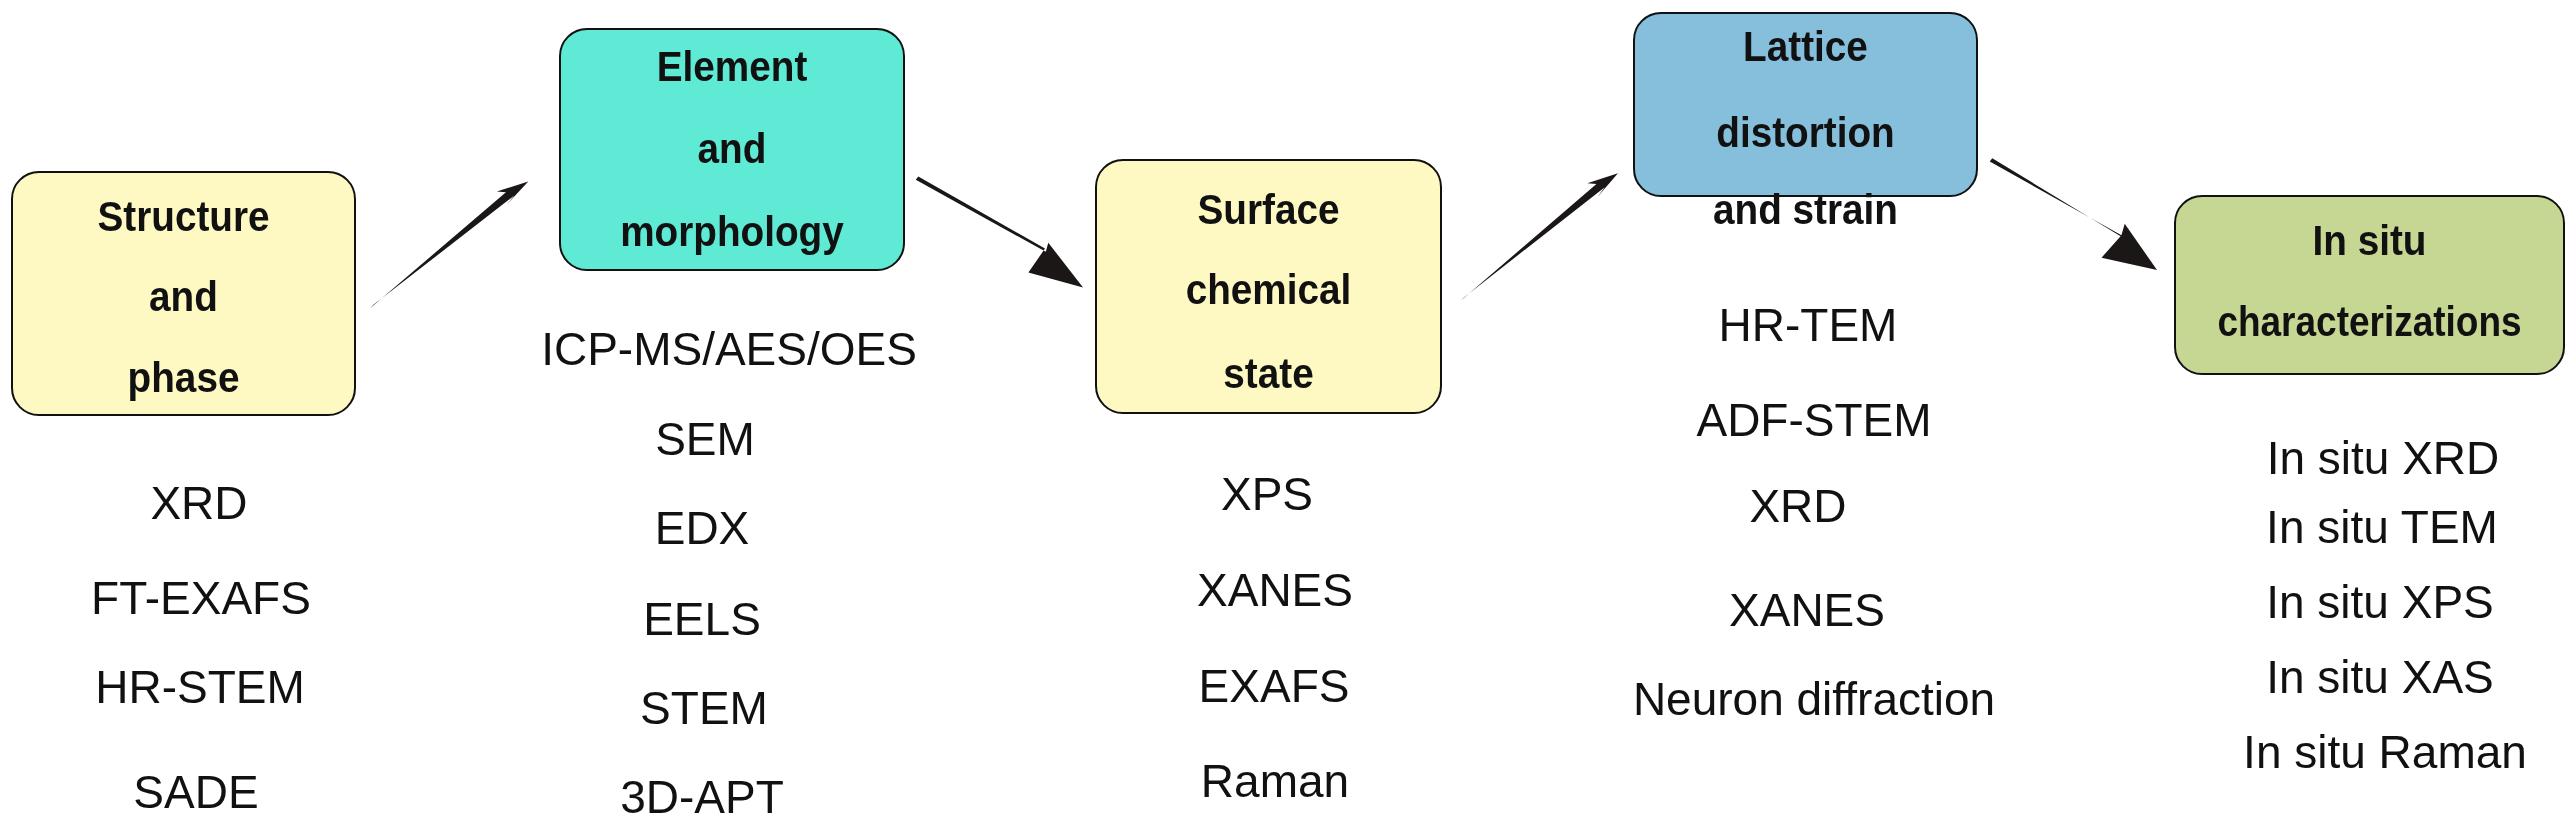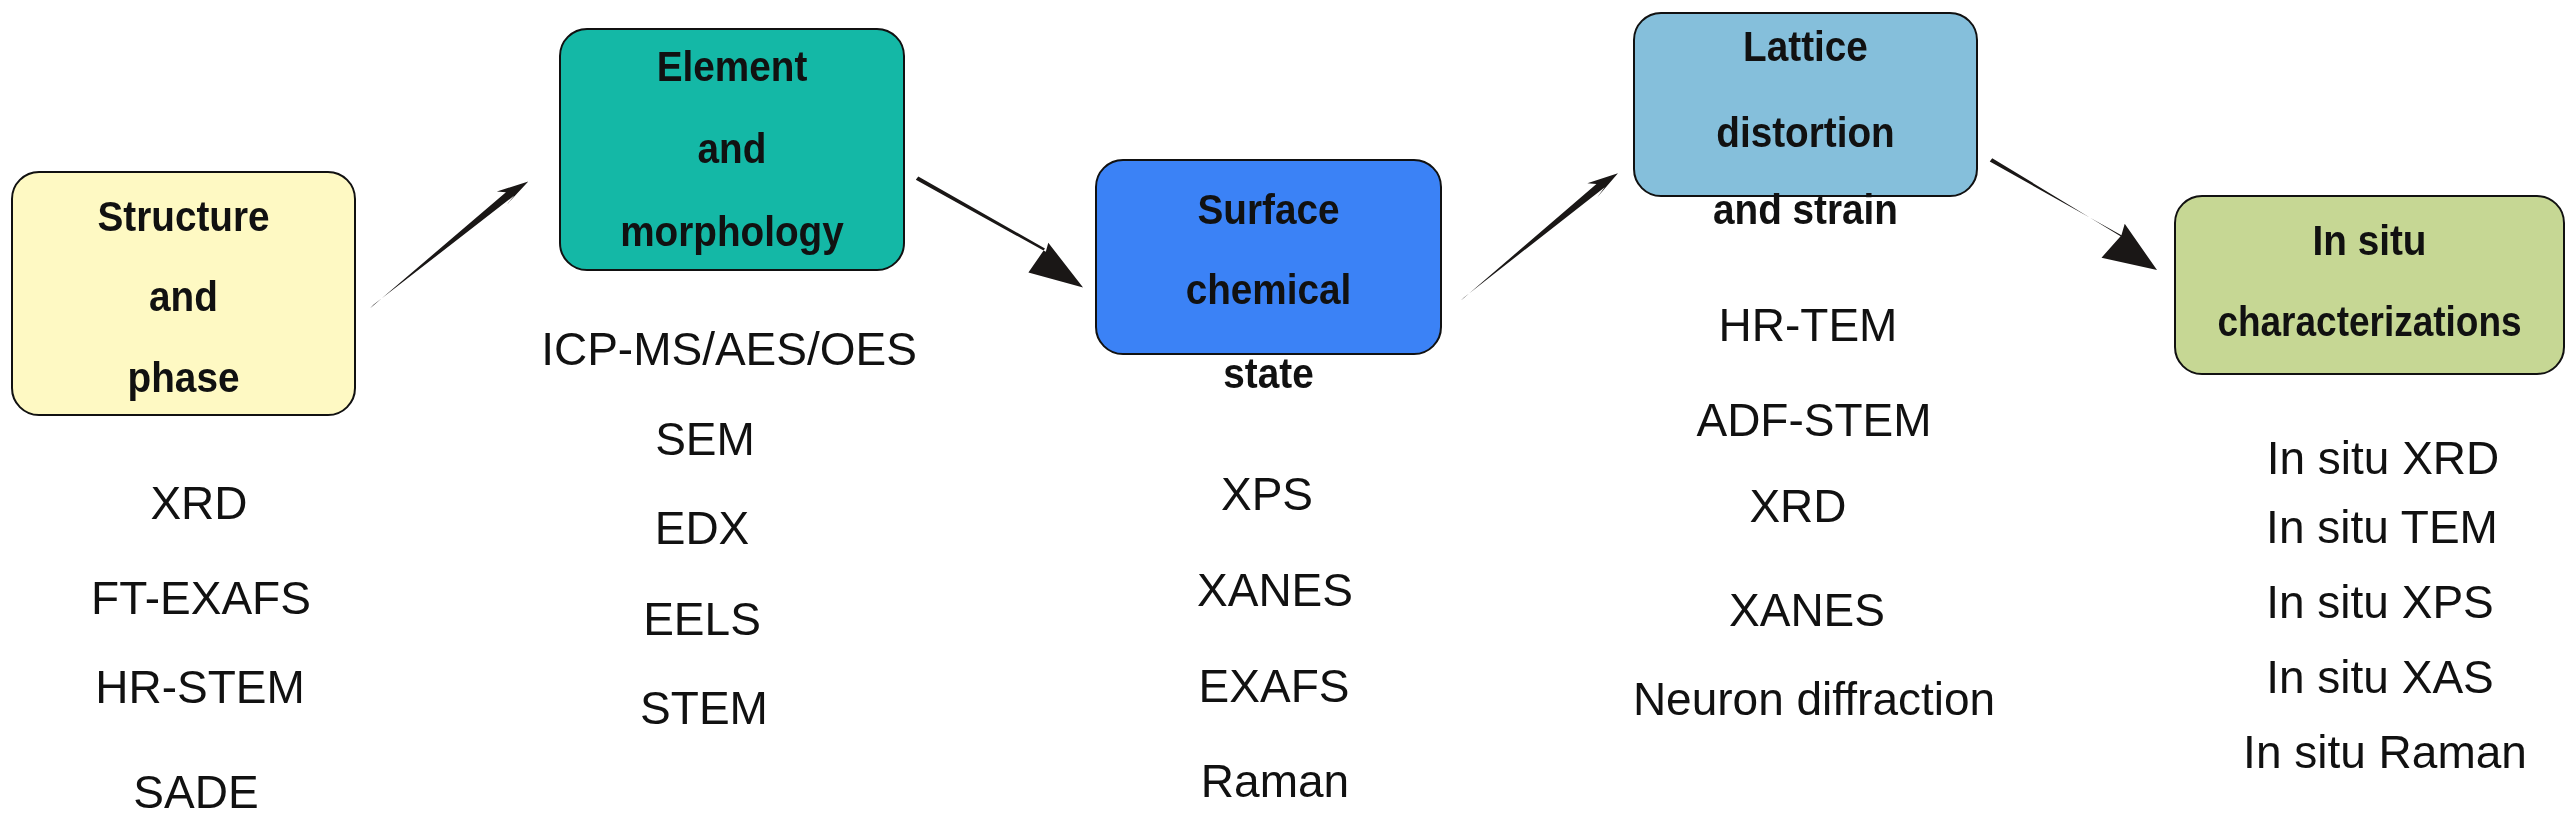--- a/index.html
+++ b/index.html
@@ -25,32 +25,33 @@
   <div class="box" style="left: 10.8px; top: 171px; width: 345px; height: 245px; background: #fef9c3;">
     <div class="box-line" style="top:43px;">Structure</div>
     <div class="box-line" style="top:123px;">and</div>
     <div class="box-line" style="top:204px;">phase</div>
   </div>
   <div class="tech" style="left:199px; top:503px;">XRD</div>
   <div class="tech" style="left:201px; top:598px;">FT-EXAFS</div>
   <div class="tech" style="left:200px; top:687px;">HR-STEM</div>
   <div class="tech" style="left:196px; top:792px;">SADE</div>
 
-  <div class="box" style="left: 559px; top: 28px; width: 346px; height: 243px; background: #14b8a6;">
+  <div class="box" style="left: 559px; top: 28px; width: 346px; height: 243px; background: #5eead4;">
     <div class="box-line" style="top:36px;">Element</div>
     <div class="box-line" style="top:118px;">and</div>
     <div class="box-line" style="top:201px;">morphology</div>
   </div>
   <div class="tech" style="left:729px; top:349px;">ICP-MS/AES/OES</div>
   <div class="tech" style="left:705px; top:439px;">SEM</div>
   <div class="tech" style="left:702px; top:528px;">EDX</div>
   <div class="tech" style="left:702px; top:619px;">EELS</div>
   <div class="tech" style="left:704px; top:708px;">STEM</div>
+  <div class="tech" style="left:702px; top:797px;">3D-APT</div>
 
-  <div class="box" style="left: 1095px; top: 159px; width: 347px; height: 196px; background: #3b82f6;">
+  <div class="box" style="left: 1095px; top: 159px; width: 347px; height: 255px; background: #fef9c3;">
     <div class="box-line" style="top:48px;">Surface</div>
     <div class="box-line" style="top:128px;">chemical</div>
     <div class="box-line" style="top:212px;">state</div>
   </div>
   <div class="tech" style="left:1267px; top:494px;">XPS</div>
   <div class="tech" style="left:1275px; top:590px;">XANES</div>
   <div class="tech" style="left:1274px; top:686px;">EXAFS</div>
   <div class="tech" style="left:1275px; top:781px;">Raman</div>
 
   <div class="box" style="left: 1633px; top: 11.6px; width: 345px; height: 185px; background: rgb(133, 191, 219);">

